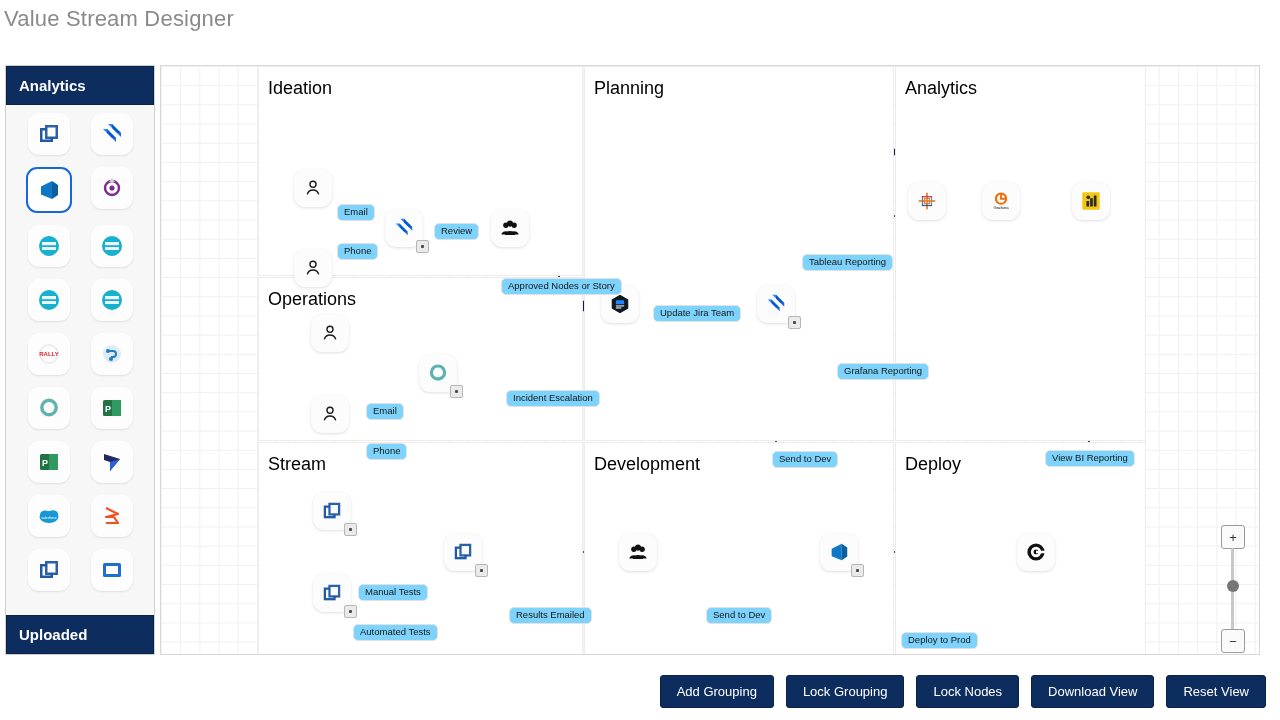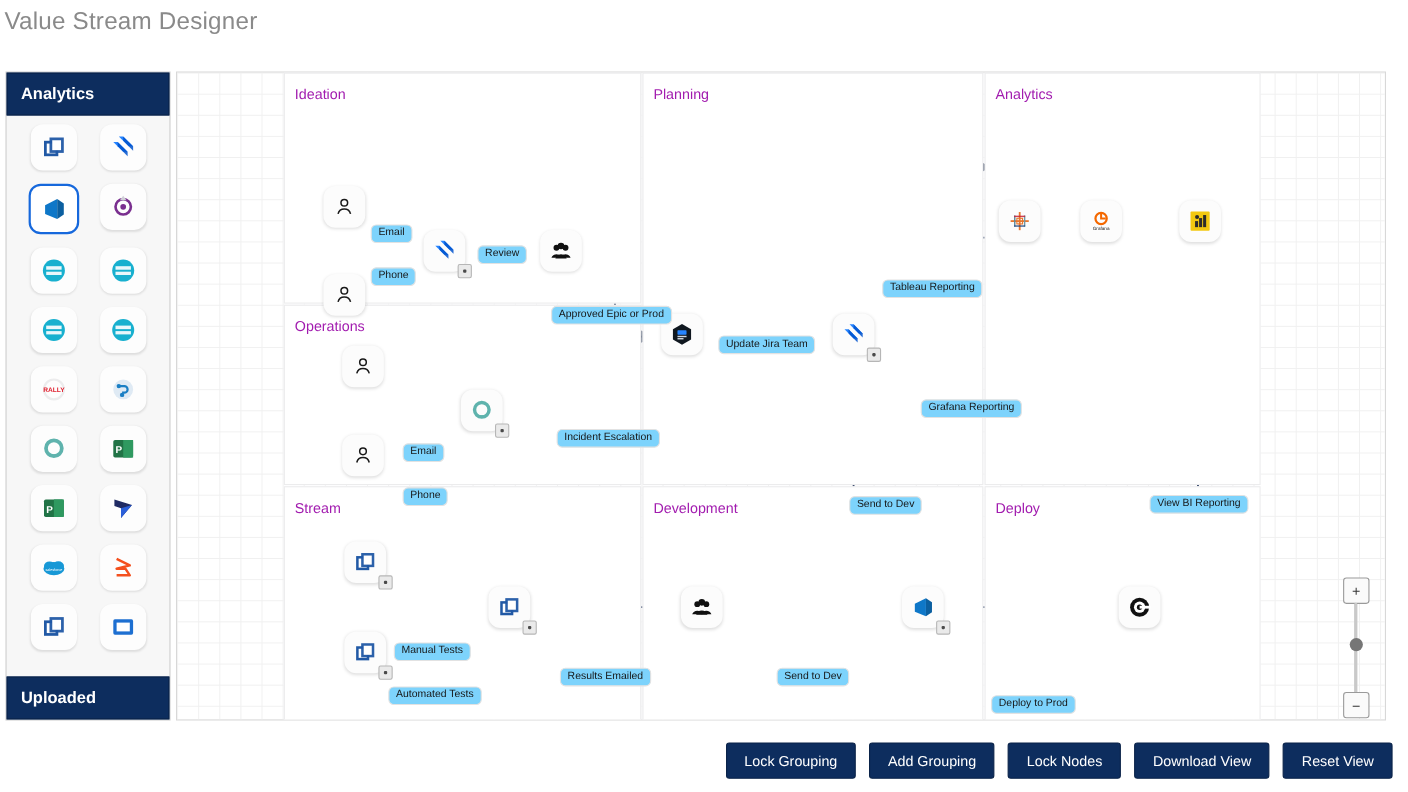--- a/index.html
+++ b/index.html
@@ -54,21 +54,21 @@
       linear-gradient(to right,#f0f0f0 1px,transparent 1px),
       linear-gradient(to bottom,#f0f0f0 1px,transparent 1px);
     background-size:19.2px 19.2px;
   }
   #diagram{position:absolute;inset:0;}
   .group-box{
     position:absolute;background:#ffffff;border:1px solid #ececed;
     box-sizing:border-box;
   }
   .group-title{
-    position:absolute;font-size:13px;color:#a21caf;
+    position:absolute;font-size:18px;color:#000000;
     white-space:nowrap;
   }
   
   .node{
     position:absolute;width:38px;height:38px;border-radius:11px;
     background:#fcfcfc;box-shadow:0 1px 3px rgba(0,0,0,.13);
     display:flex;align-items:center;justify-content:center;
   }
   .node .badge{
     position:absolute;right:-6px;bottom:-6px;width:11px;height:11px;
@@ -529,21 +529,21 @@
               <circle cx="12" cy="12" r="2.7" fill="#111"></circle>
               <rect x="12" y="10.6" width="11" height="2.8" fill="#fff"></rect>
             </svg>
           </span>
         </div>
       </div>
     <div id="label-layer">
         <div class="edge-label" style="left: 176px; top: 138px;">Email</div>
         <div class="edge-label" style="left: 176px; top: 177px;">Phone</div>
         <div class="edge-label" style="left: 273px; top: 157px;">Review</div>
-        <div class="edge-label" style="left: 340px; top: 212px;">Approved Epic or Prod</div>
+        <div class="edge-label" style="left: 340px; top: 212px;">Approved Nodes or Story</div>
         <div class="edge-label" style="left: 205px; top: 337px;">Email</div>
         <div class="edge-label" style="left: 205px; top: 377px;">Phone</div>
         <div class="edge-label" style="left: 345px; top: 324px;">Incident Escalation</div>
         <div class="edge-label" style="left: 492px; top: 239px;">Update Jira Team</div>
         <div class="edge-label" style="left: 641px; top: 188px;">Tableau Reporting</div>
         <div class="edge-label" style="left: 676px; top: 297px;">Grafana Reporting</div>
         <div class="edge-label" style="left: 611px; top: 385px;">Send to Dev</div>
         <div class="edge-label" style="left: 884px; top: 384px;">View BI Reporting</div>
         <div class="edge-label" style="left: 197px; top: 518px;">Manual Tests</div>
         <div class="edge-label" style="left: 192px; top: 558px;">Automated Tests</div>
@@ -555,18 +555,18 @@
 
   <div id="zoom-ctl">
     <div class="zbtn" style="top:0">+</div>
     <div id="zoom-track"></div>
     <div id="zoom-handle"></div>
     <div class="zbtn" style="top:104px">−</div>
   </div>
 </div>
 
 <div id="footer">
+    <button class="footer-btn">Add Grouping</button>
     <button class="footer-btn">Lock Grouping</button>
-    <button class="footer-btn">Add Grouping</button>
     <button class="footer-btn">Lock Nodes</button>
     <button class="footer-btn">Download View</button>
     <button class="footer-btn">Reset View</button>
   </div>
 
 </body></html>

